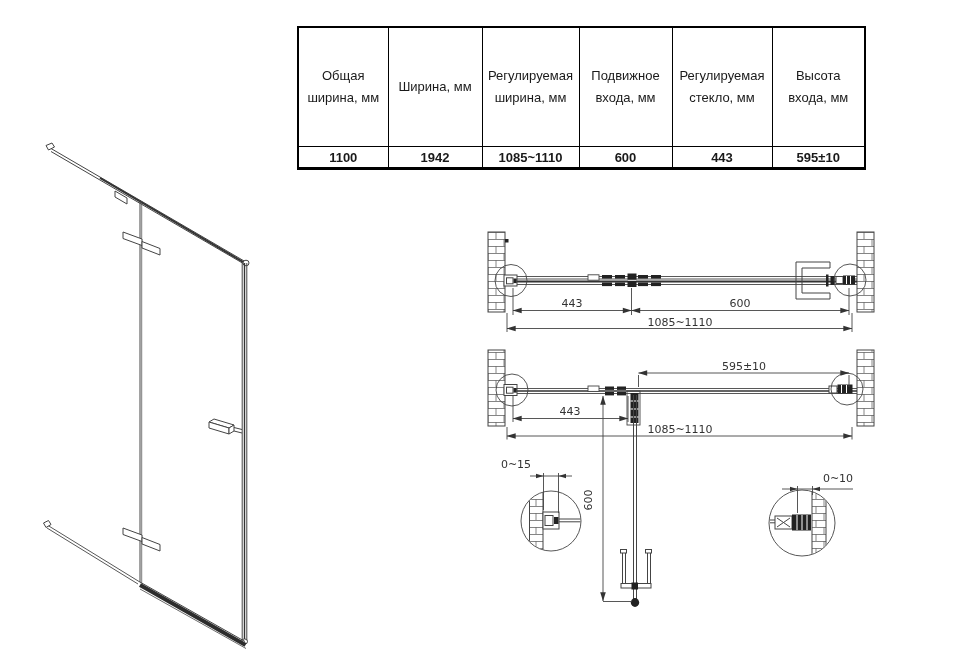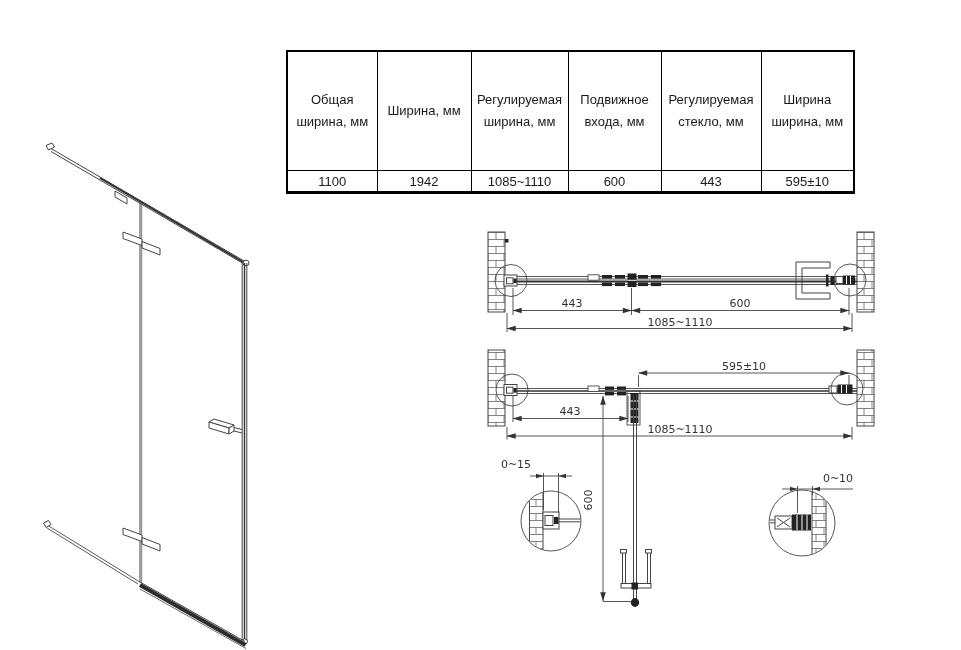--- a/index.html
+++ b/index.html
@@ -1,24 +1,24 @@
 <!DOCTYPE html>
 <html><head>
 <meta charset="utf-8">
 <style>
   html,body{margin:0;padding:0;background:#fff;}
   .page{position:relative;width:961px;height:650px;background:#fff;overflow:hidden;
         font-family:"Liberation Sans",sans-serif;}
   
-  .spec-table{position:absolute;left:286px;top:26px;border-collapse:collapse;table-layout:fixed;
-              border:2px solid #000;border-bottom:3px solid #000;background:#fff;margin-top:24px;}
+  .spec-table{position:absolute;left:297px;top:26px;border-collapse:collapse;table-layout:fixed;
+              border:2px solid #000;border-bottom:3px solid #000;background:#fff;}
   .spec-table th,.spec-table td{border:1px solid #000;text-align:center;vertical-align:middle;
               color:#1a1a1a;overflow:hidden;}
   .spec-table th{height:118px;font-weight:normal;font-size:13px;line-height:1.7;padding:0 3px;}
-  .spec-table td{height:20px;font-weight:normal;font-size:13px;padding:0 2px;}
+  .spec-table td{height:20px;font-weight:bold;font-size:13px;padding:0 2px;}
   
   .draw{position:absolute;}
   svg text{font-family:"DejaVu Sans",sans-serif;font-size:11px;fill:#333;}
 </style>
 </head>
 <body>
 
 <div class="page">
 
   <table class="spec-table">
@@ -30,21 +30,21 @@
         <col style="width:100px">
         <col style="width:93px">
     </colgroup>
     <tbody>
         <tr>
       <th>Общая ширина, мм</th>
       <th>Ширина, мм</th>
       <th>Регулируемая ширина, мм</th>
       <th>Подвижное входа, мм</th>
       <th>Регулируемая стекло, мм</th>
-      <th>Ширина ширина, мм</th>
+      <th>Высота входа, мм</th>
     </tr>
     <tr>
       <td>1100</td>
       <td>1942</td>
       <td>1085~1110</td>
       <td>600</td>
       <td>443</td>
       <td>595±10</td>
     </tr>
   </tbody>

